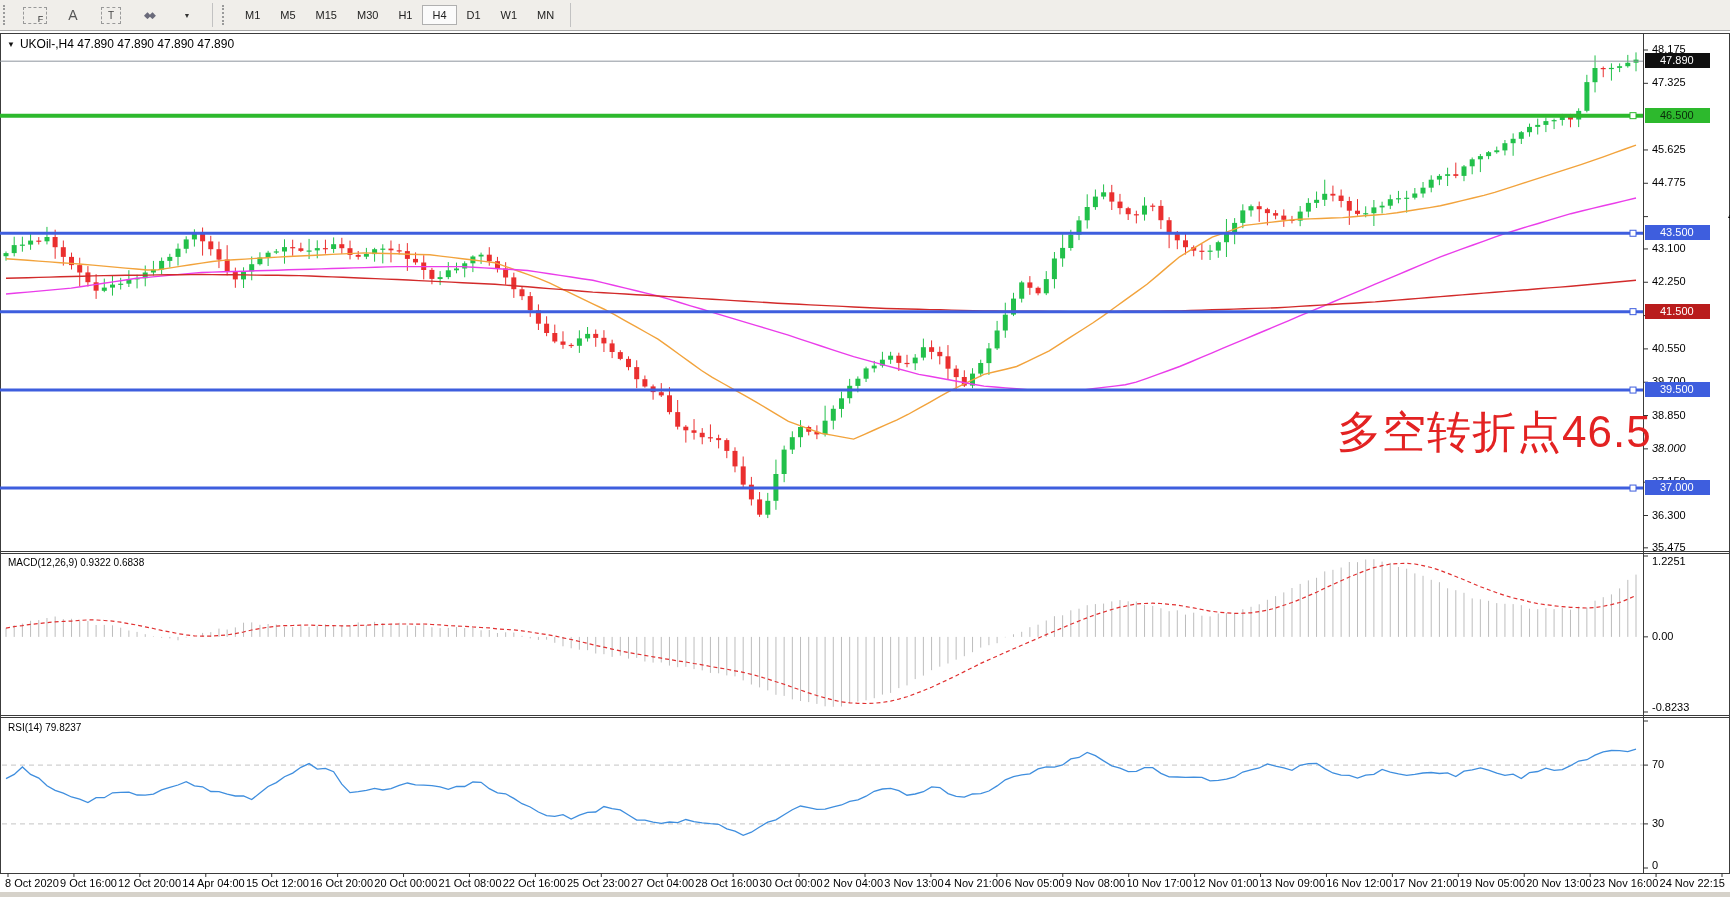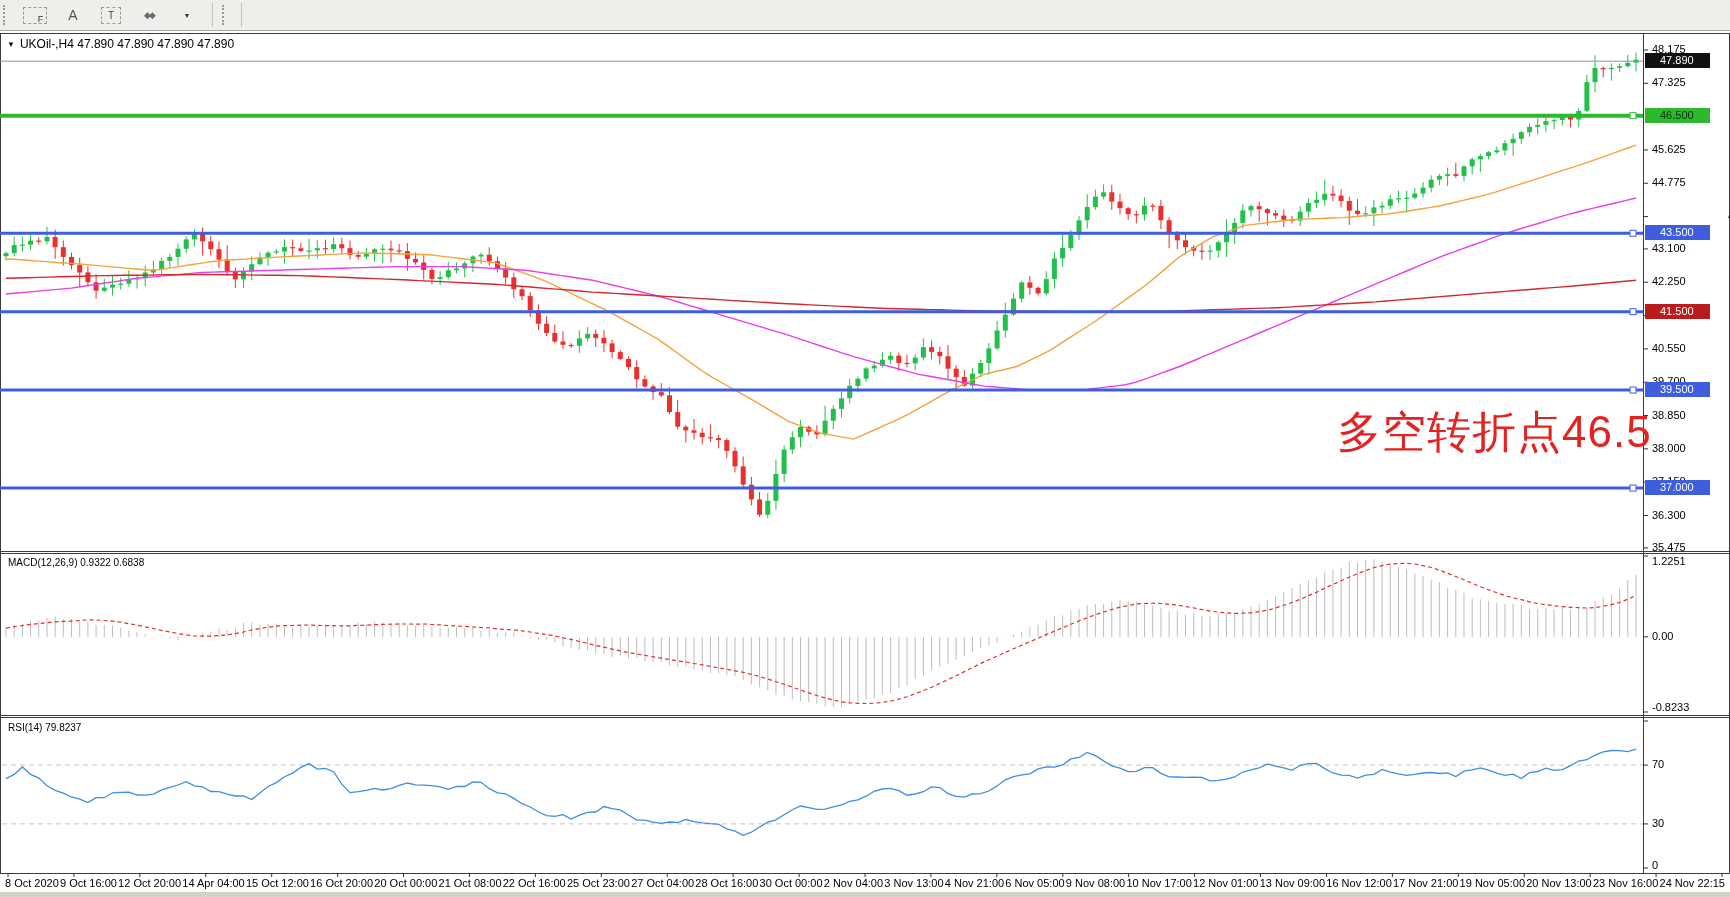--- a/index.html
+++ b/index.html
@@ -51,20 +51,31 @@
       </div>
       <div class="tool shapes-tool">
         <span>◆◆</span>
       </div>
       <div class="tool shapes-dropdown">
         <span>▼</span>
       </div>
     </div>
   <div class="sep"></div>
   <div class="grip"></div>
+  <div id="timeframes" style="display:flex;align-items:center">
+      <div class="tf">M1</div>
+      <div class="tf">M5</div>
+      <div class="tf">M15</div>
+      <div class="tf">M30</div>
+      <div class="tf">H1</div>
+      <div class="tf active">H4</div>
+      <div class="tf">D1</div>
+      <div class="tf">W1</div>
+      <div class="tf">MN</div>
+    </div>
   <div class="sep"></div>
 </div>
 
 <svg id="canvas" width="1730" height="897">
     <line x1="0" y1="33.5" x2="1730" y2="33.5" stroke="#3c3c3c"></line>
     <line x1="0" y1="551.5" x2="1730" y2="551.5" stroke="#3c3c3c"></line>
     <line x1="0" y1="553.5" x2="1730" y2="553.5" stroke="#3c3c3c"></line>
     <line x1="0" y1="715.5" x2="1730" y2="715.5" stroke="#3c3c3c"></line>
     <line x1="0" y1="717.5" x2="1730" y2="717.5" stroke="#3c3c3c"></line>
     <line x1="0" y1="873.5" x2="1730" y2="873.5" stroke="#3c3c3c"></line>
@@ -744,21 +755,21 @@
     <div class="axlab" style="top: 76.32px; left: 1652px;">47.325</div>
     <div class="axlab" style="top: 142.96px; left: 1652px;">45.625</div>
     <div class="axlab" style="top: 176.28px; left: 1652px;">44.775</div>
     <div class="axlab" style="top: 209.6px; left: 1728px;">43.925</div>
     <div class="axlab" style="top: 241.94px; left: 1652px;">43.100</div>
     <div class="axlab" style="top: 275.26px; left: 1652px;">42.250</div>
     <div class="axlab" style="top: 308.58px; left: 1652px;">41.400</div>
     <div class="axlab" style="top: 341.9px; left: 1652px;">40.550</div>
     <div class="axlab" style="top: 375.22px; left: 1652px;">39.700</div>
     <div class="axlab" style="top: 408.54px; left: 1652px;">38.850</div>
-    <div class="axlab" style="top: 441.86px; left: 1652px;">38.000</div>
+    <div class="axlab" style="top: 441.86px; left: 1652px; font-style: italic;">38.000</div>
     <div class="axlab" style="top: 475.18px; left: 1652px;">37.150</div>
     <div class="axlab" style="top: 508.5px; left: 1652px;">36.300</div>
     <div class="axlab" style="top: 540.84px; left: 1652px;">35.475</div>
     <div class="badge" style="top: 53.172px; left: 1645px; background: rgb(16, 16, 16); color: rgb(255, 255, 255);">47.890</div>
     <div class="badge" style="top: 107.66px; left: 1645px; background: rgb(45, 185, 45); color: rgb(10, 42, 10);">46.500</div>
     <div class="badge" style="top: 225.26px; left: 1645px; background: rgb(62, 94, 222); color: rgb(255, 255, 255);">43.500</div>
     <div class="badge" style="top: 303.66px; left: 1645px; background: #b91c1c; color: rgb(255, 255, 255);">41.500</div>
     <div class="badge" style="top: 382.06px; left: 1645px; background: rgb(62, 94, 222); color: rgb(255, 255, 255);">39.500</div>
     <div class="badge" style="top: 480.06px; left: 1645px; background: rgb(62, 94, 222); color: rgb(255, 255, 255);">37.000</div>
     <div class="axlab" style="top: 555px; left: 1652px;">1.2251</div>

